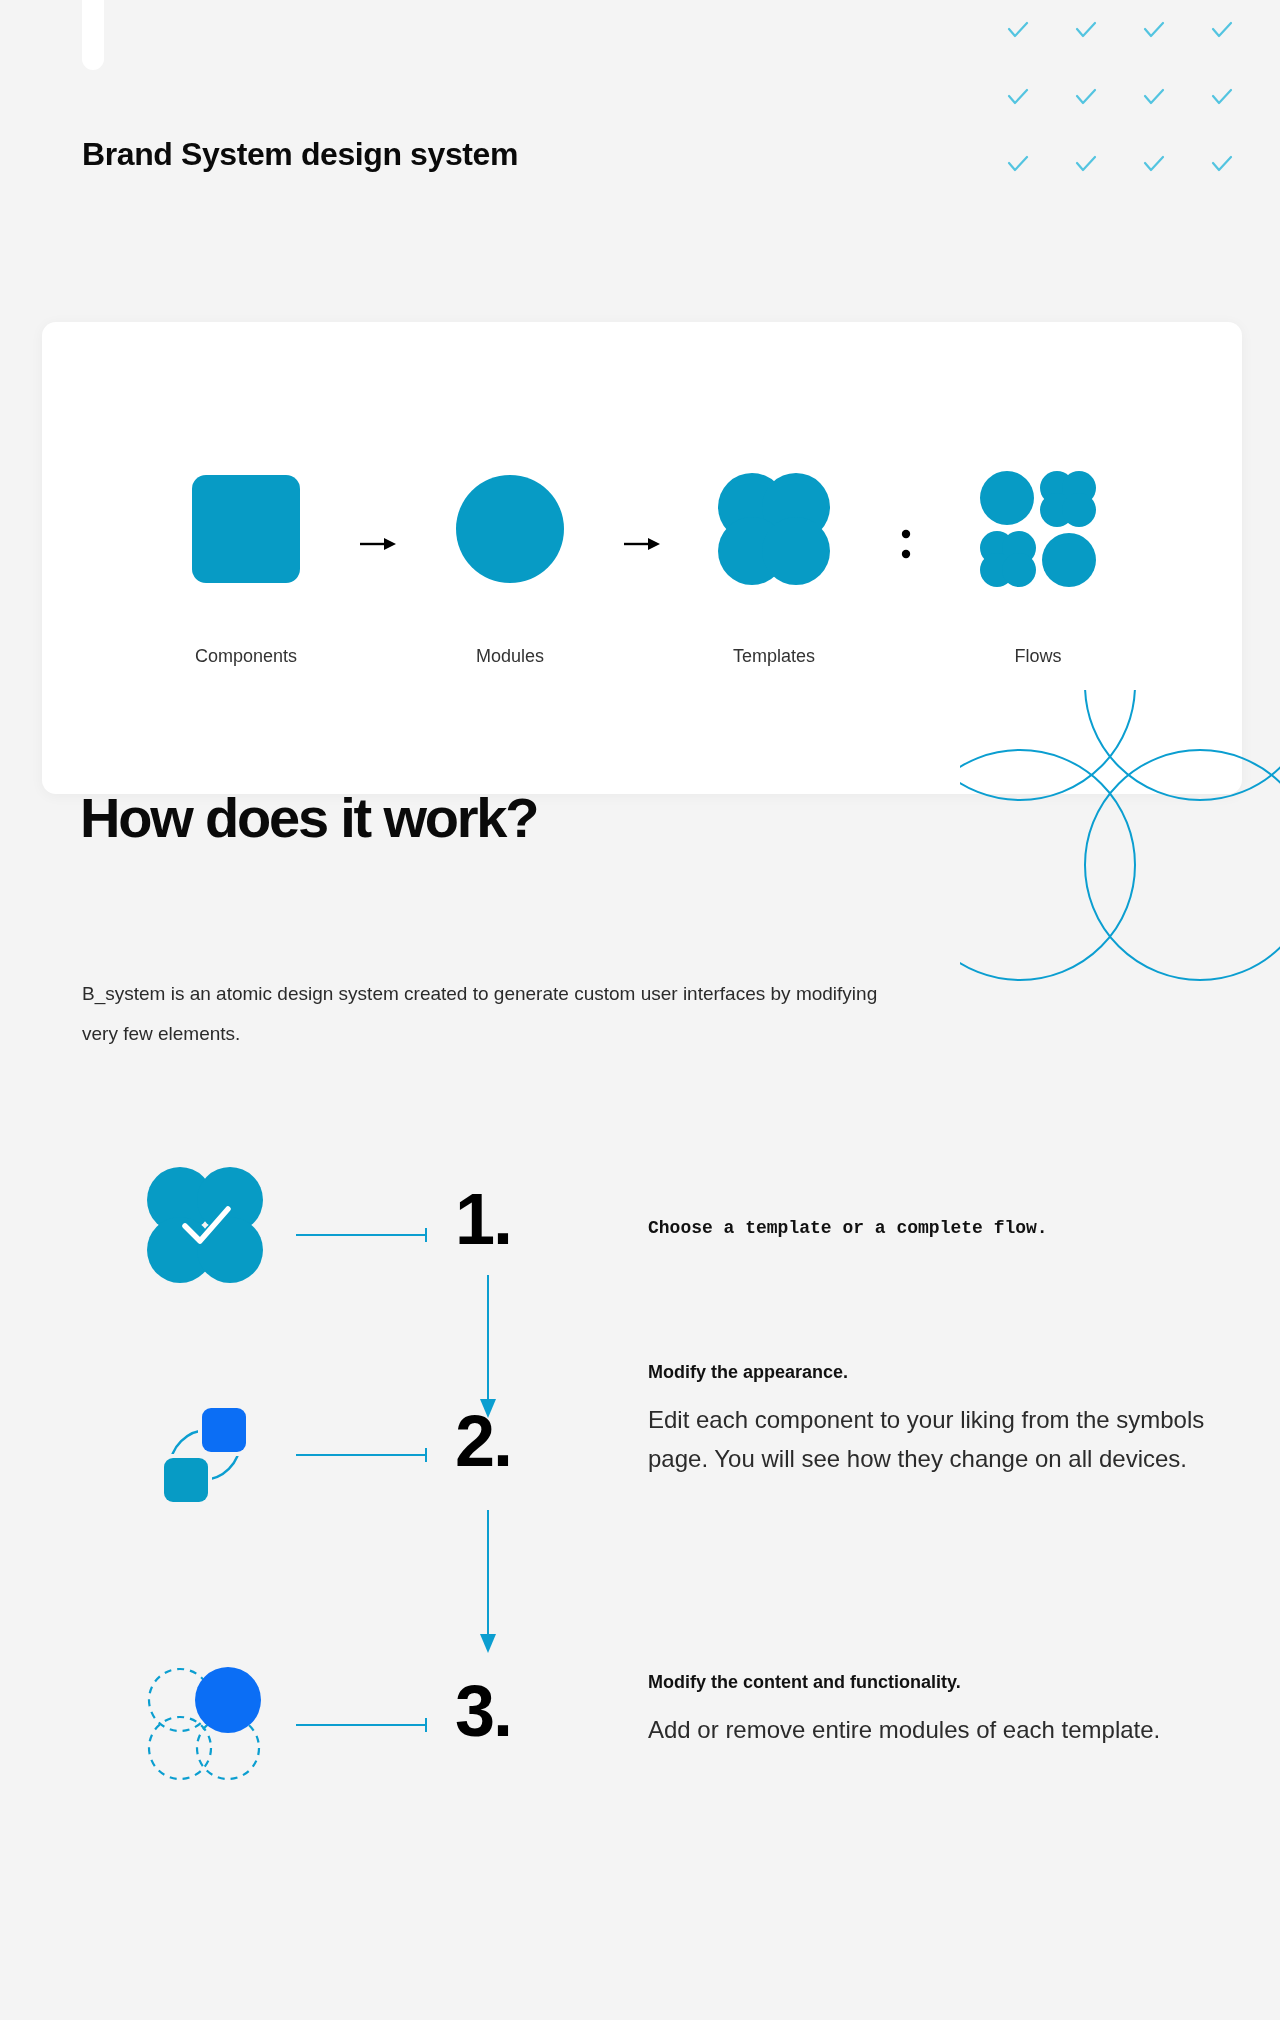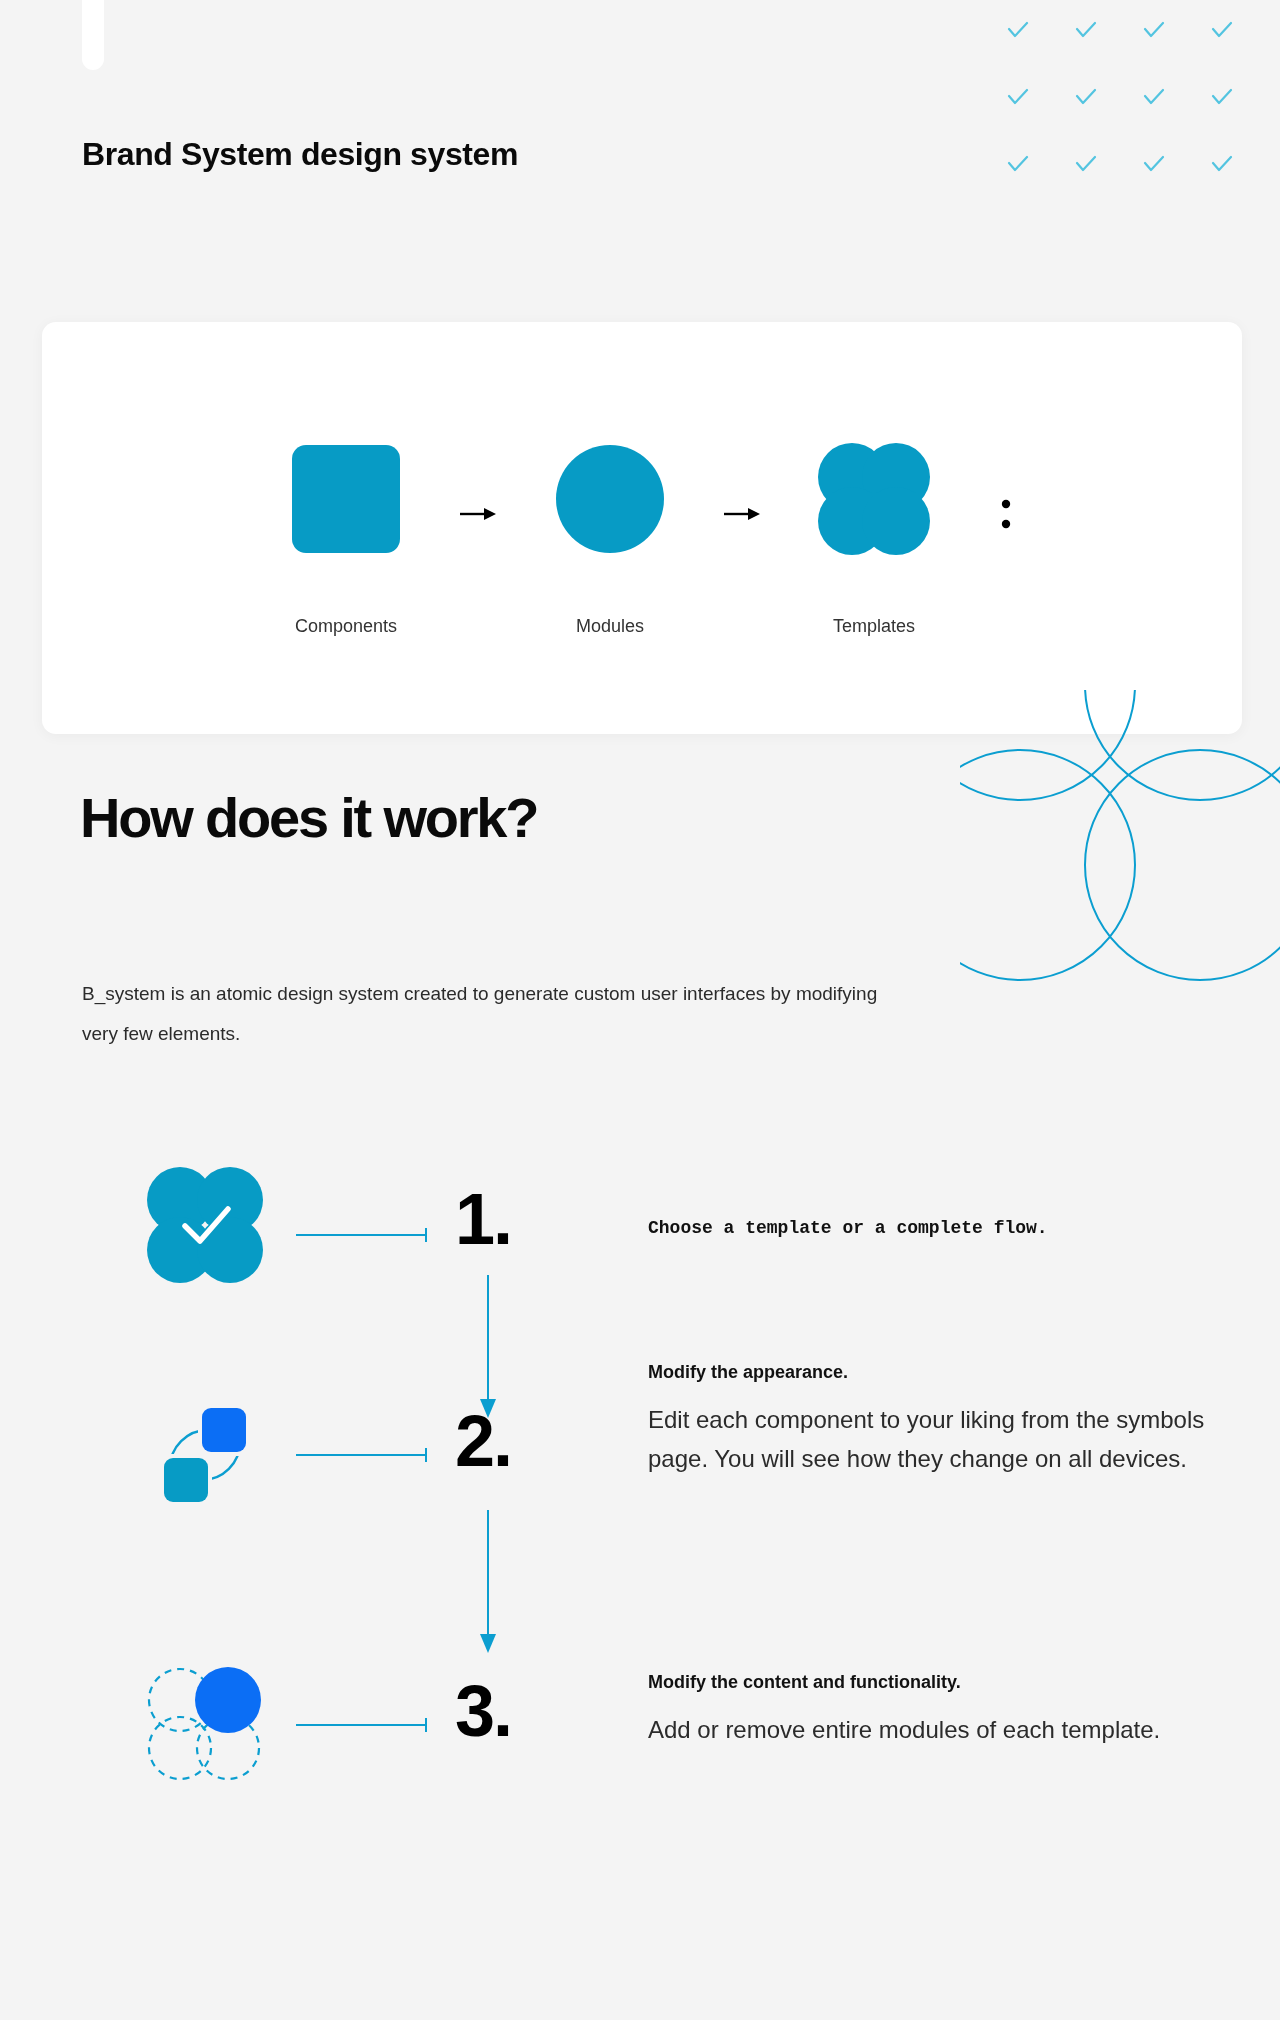--- a/index.html
+++ b/index.html
@@ -55,21 +55,21 @@
     white-space: nowrap;
     text-align: center;
   }
 
   
   .atomic-card {
     position: absolute;
     left: 42px;
     top: 322px;
     width: 1200px;
-    height: 412px;
+    height: 472px;
     background: #ffffff;
     border-radius: 14px;
     box-shadow: 0 2px 14px rgba(0,0,0,0.045);
   }
   .atomic-row {
     position: absolute;
     left: 0; top: 0;
     width: 100%;
     height: 100%;
     display: flex;
@@ -322,20 +322,43 @@
       <div class="atomic-label">Templates</div>
     </div>
 
     <div class="atomic-sep">
       <svg class="colon-glyph" width="12" height="40" viewBox="0 0 12 40">
         <circle cx="6" cy="10" r="4.2" fill="#000"></circle>
         <circle cx="6" cy="30" r="4.2" fill="#000"></circle>
       </svg>
     </div>
 
+    <div class="atomic-item">
+      <div class="atomic-art">
+        <svg width="124" height="124" viewBox="0 0 124 124">
+          <g fill="#079BC5">
+
+            <circle cx="31" cy="31" r="27"></circle>
+
+            <circle cx="81" cy="21" r="17"></circle>
+              <circle cx="103" cy="21" r="17"></circle>
+            <circle cx="81" cy="43" r="17"></circle>
+              <circle cx="103" cy="43" r="17"></circle>
+
+            <circle cx="21" cy="81" r="17"></circle>
+              <circle cx="43" cy="81" r="17"></circle>
+            <circle cx="21" cy="103" r="17"></circle>
+              <circle cx="43" cy="103" r="17"></circle>
+
+            <circle cx="93" cy="93" r="27"></circle>
+          </g>
+        </svg>
+      </div>
+      <div class="atomic-label">Flows</div>
+    </div>
 
   </div>
 </div>
 
 <div class="clover-outline">
   <svg width="360" height="340" viewBox="0 0 360 340" fill="none">
     <g stroke="#0b9ed0" stroke-width="2" fill="none">
       <circle cx="60" cy="-5" r="115"></circle>
       <circle cx="240" cy="-5" r="115"></circle>
       <circle cx="60" cy="175" r="115"></circle>

